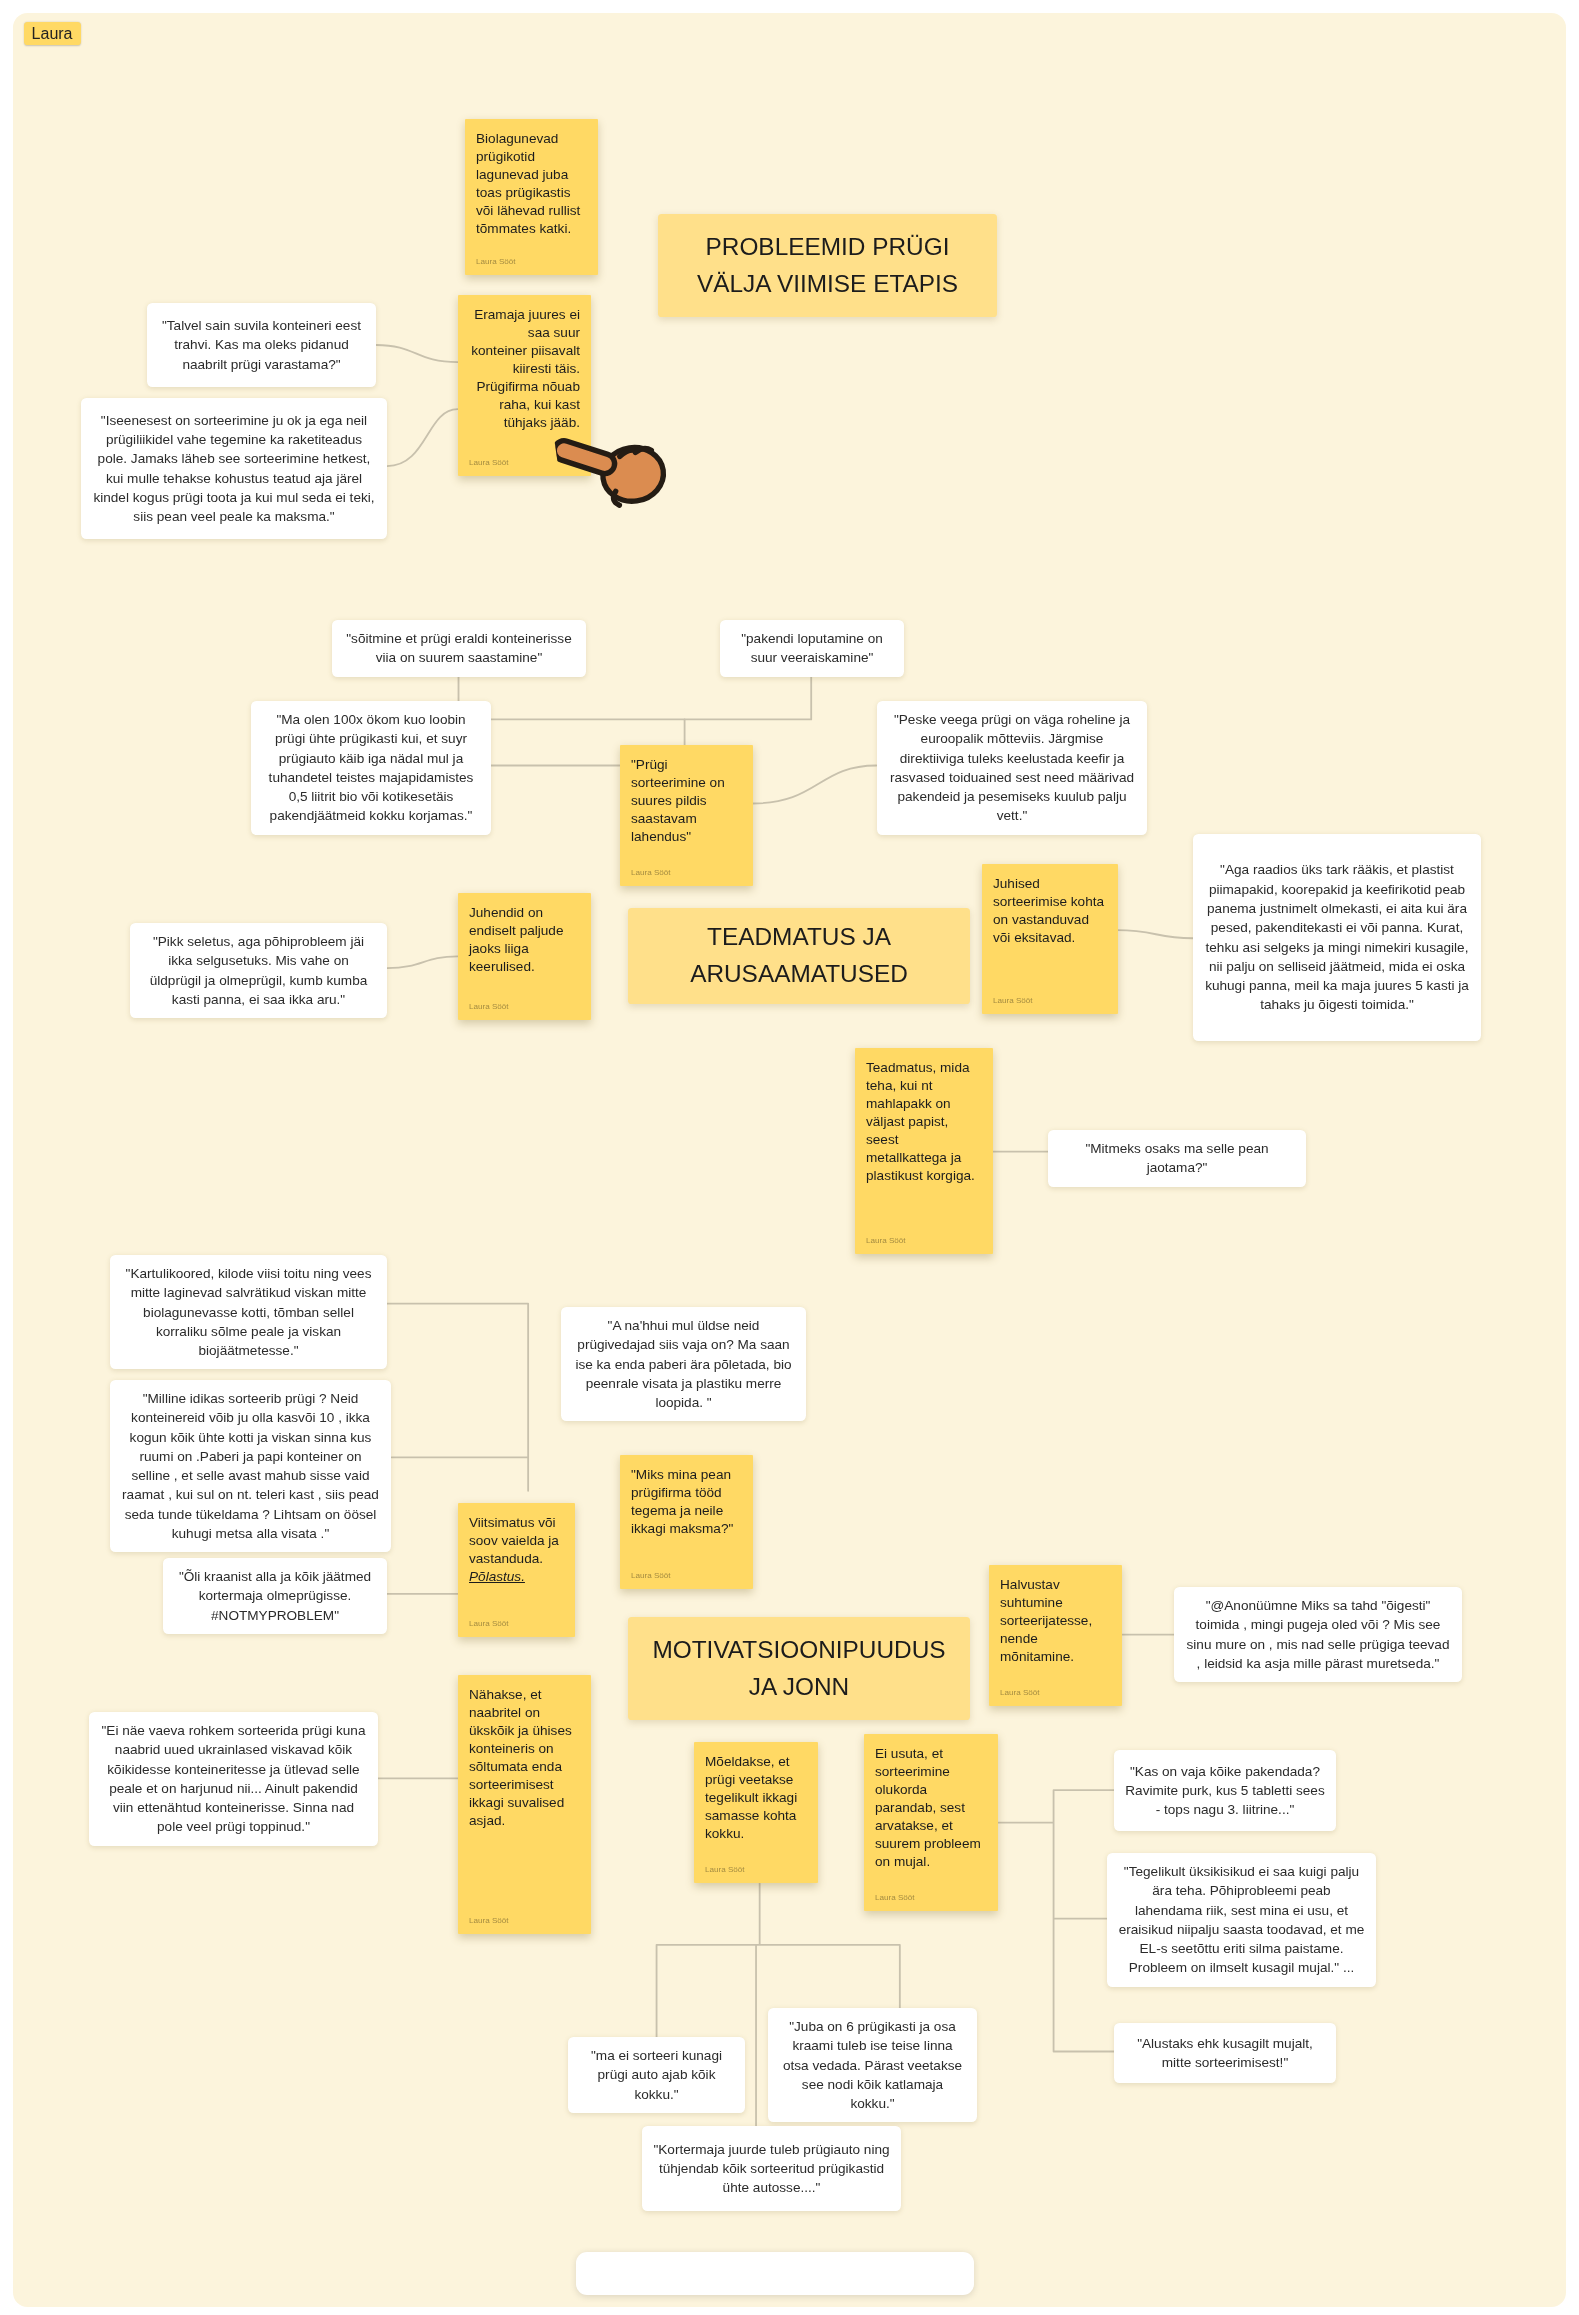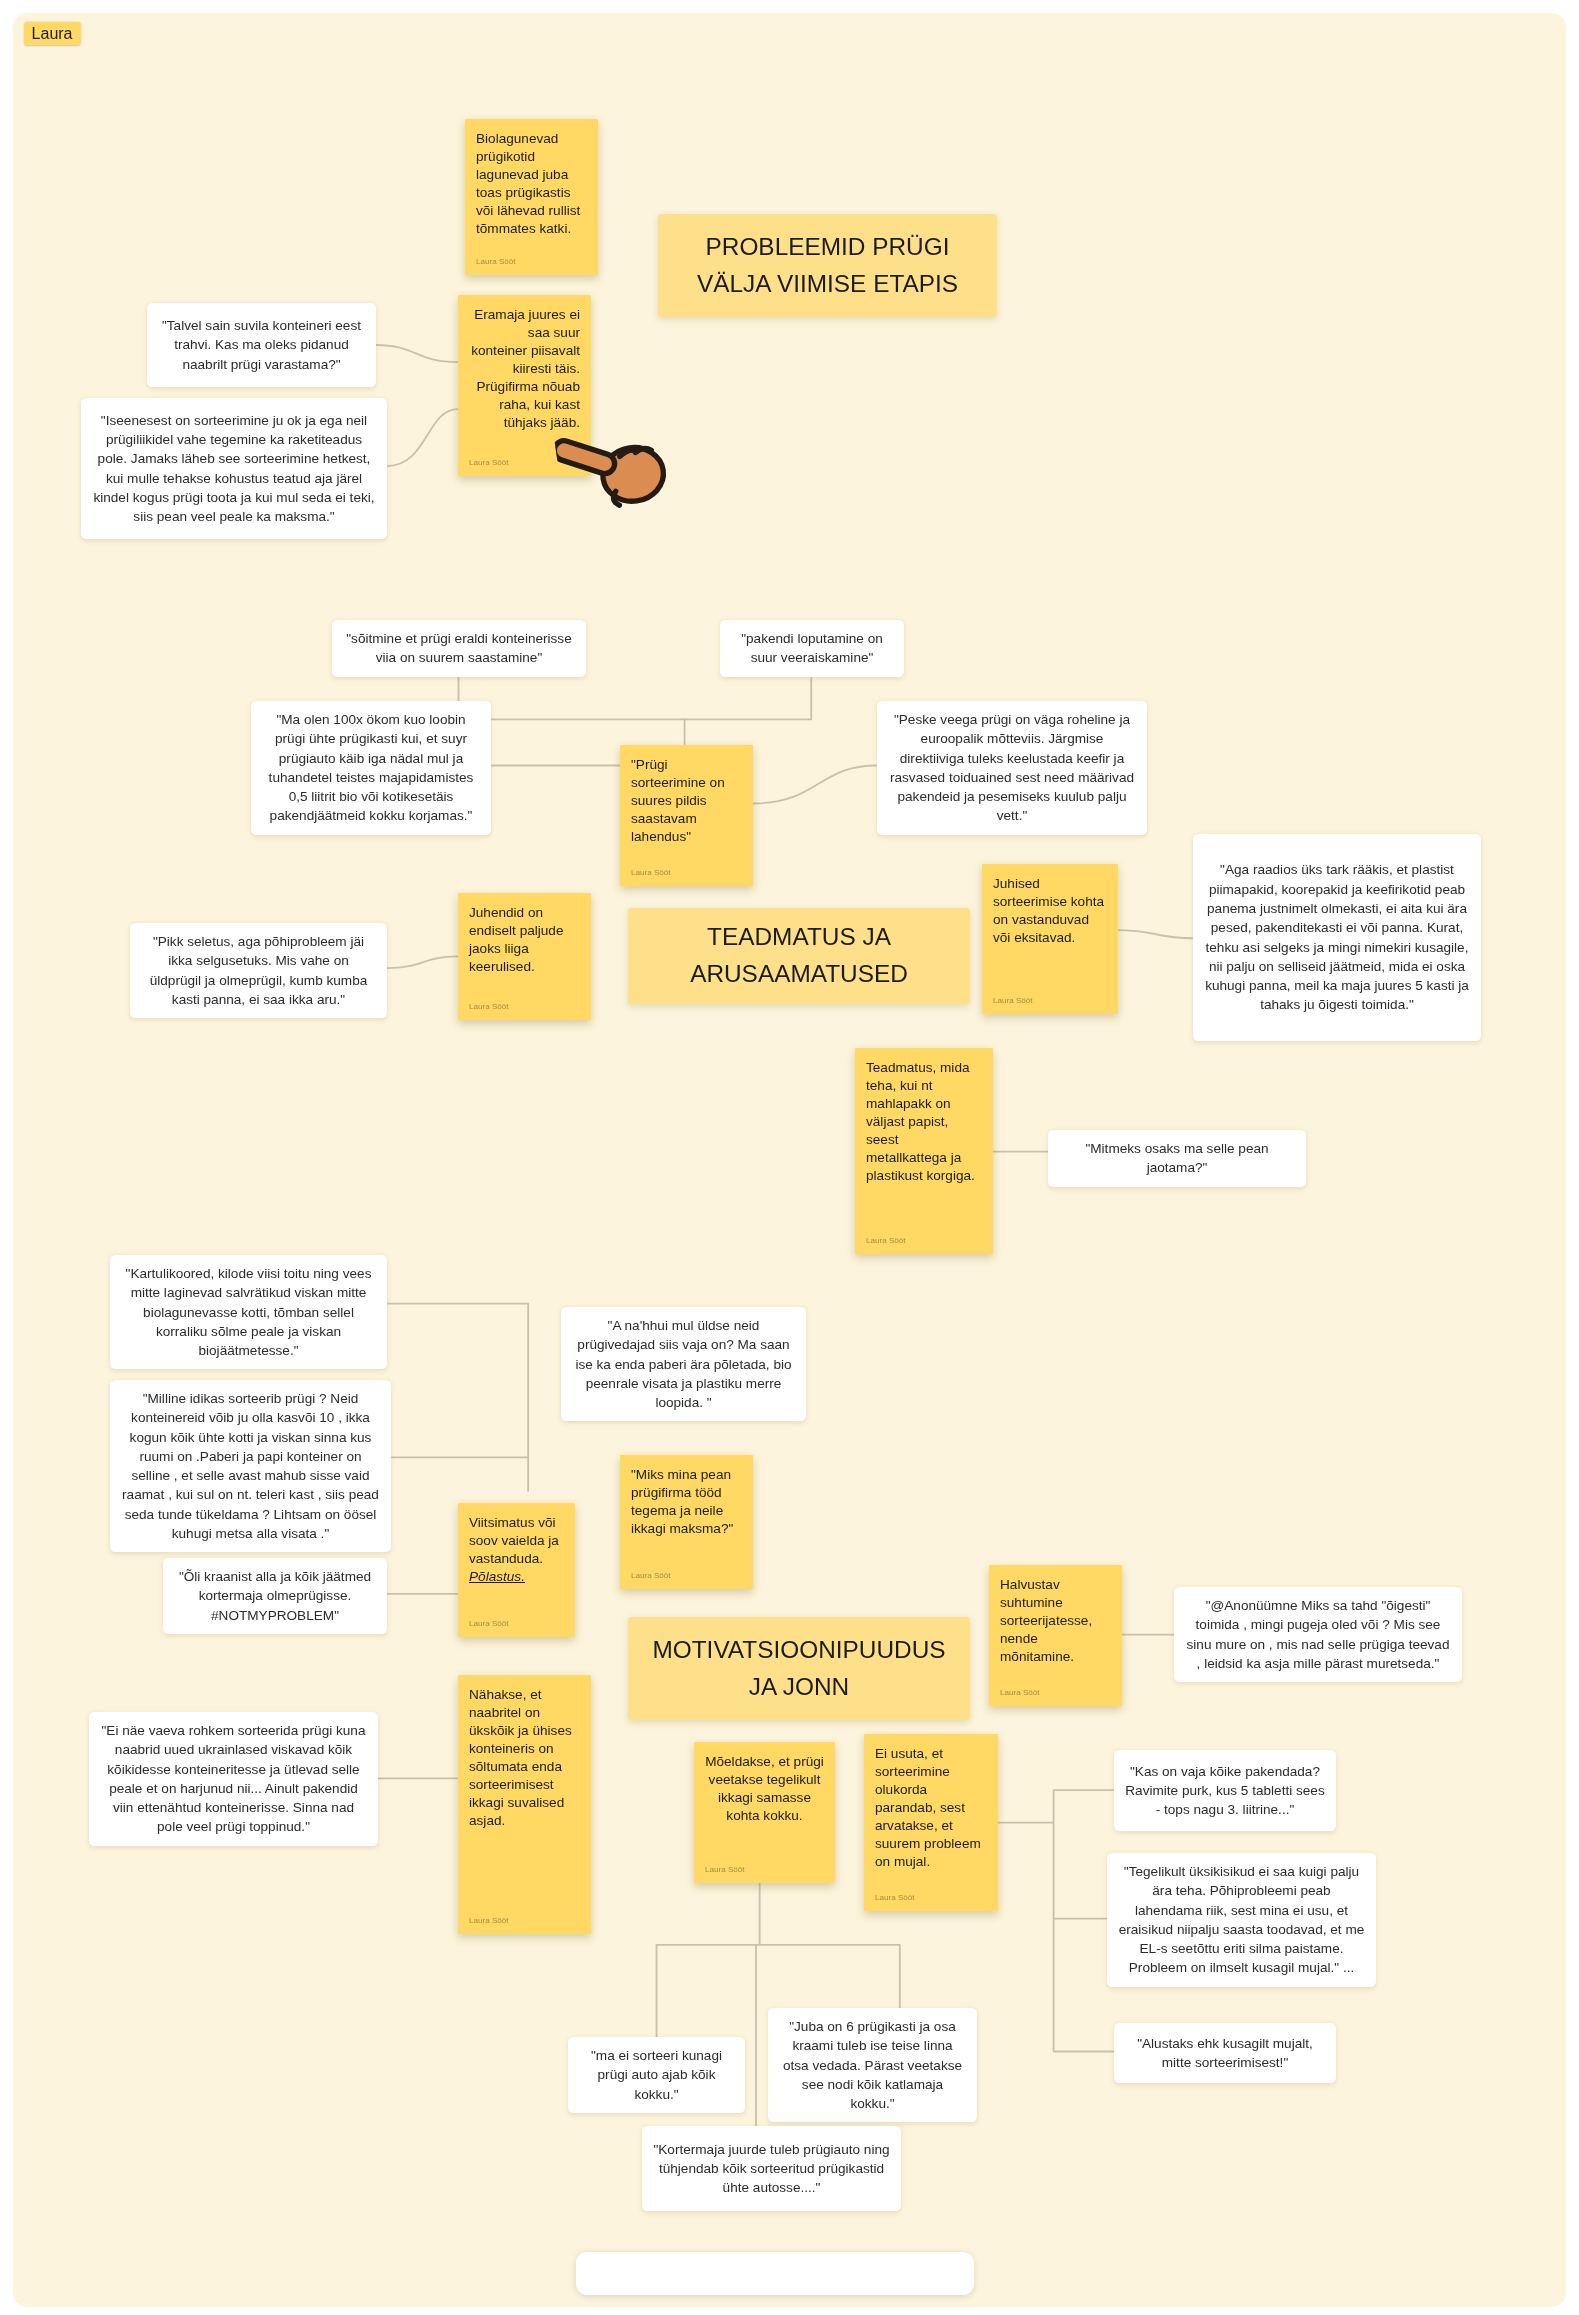--- a/index.html
+++ b/index.html
@@ -119,21 +119,21 @@
   <div class="author">Laura Sööt</div>
 </div>
 <div class="note sticky" style="left:989px;top:1565px;width:133px;height:141px;">
   <div>Halvustav suhtumine sorteerijatesse, nende mõnitamine.</div>
   <div class="author">Laura Sööt</div>
 </div>
 <div class="note sticky" style="left:458px;top:1675px;width:133px;height:259px;">
   <div>Nähakse, et naabritel on ükskõik ja ühises konteineris on sõltumata enda sorteerimisest ikkagi suvalised asjad.</div>
   <div class="author">Laura Sööt</div>
 </div>
-<div class="note sticky" style="left:694px;top:1742px;width:141px;height:141px;text-align:center;">
+<div class="note sticky" style="left:694px;top:1742px;width:124px;height:141px;">
   <div>Mõeldakse, et prügi veetakse tegelikult ikkagi samasse kohta kokku.</div>
   <div class="author">Laura Sööt</div>
 </div>
 <div class="note sticky" style="left:864px;top:1734px;width:134px;height:177px;">
   <div>Ei usuta, et sorteerimine olukorda parandab, sest arvatakse, et suurem probleem on mujal.</div>
   <div class="author">Laura Sööt</div>
 </div>
 
 <div class="note quote" style="left:147px;top:303px;width:229px;min-height:84px;">
   <div>"Talvel sain suvila konteineri eest trahvi. Kas ma oleks pidanud naabrilt prügi varastama?"</div>

